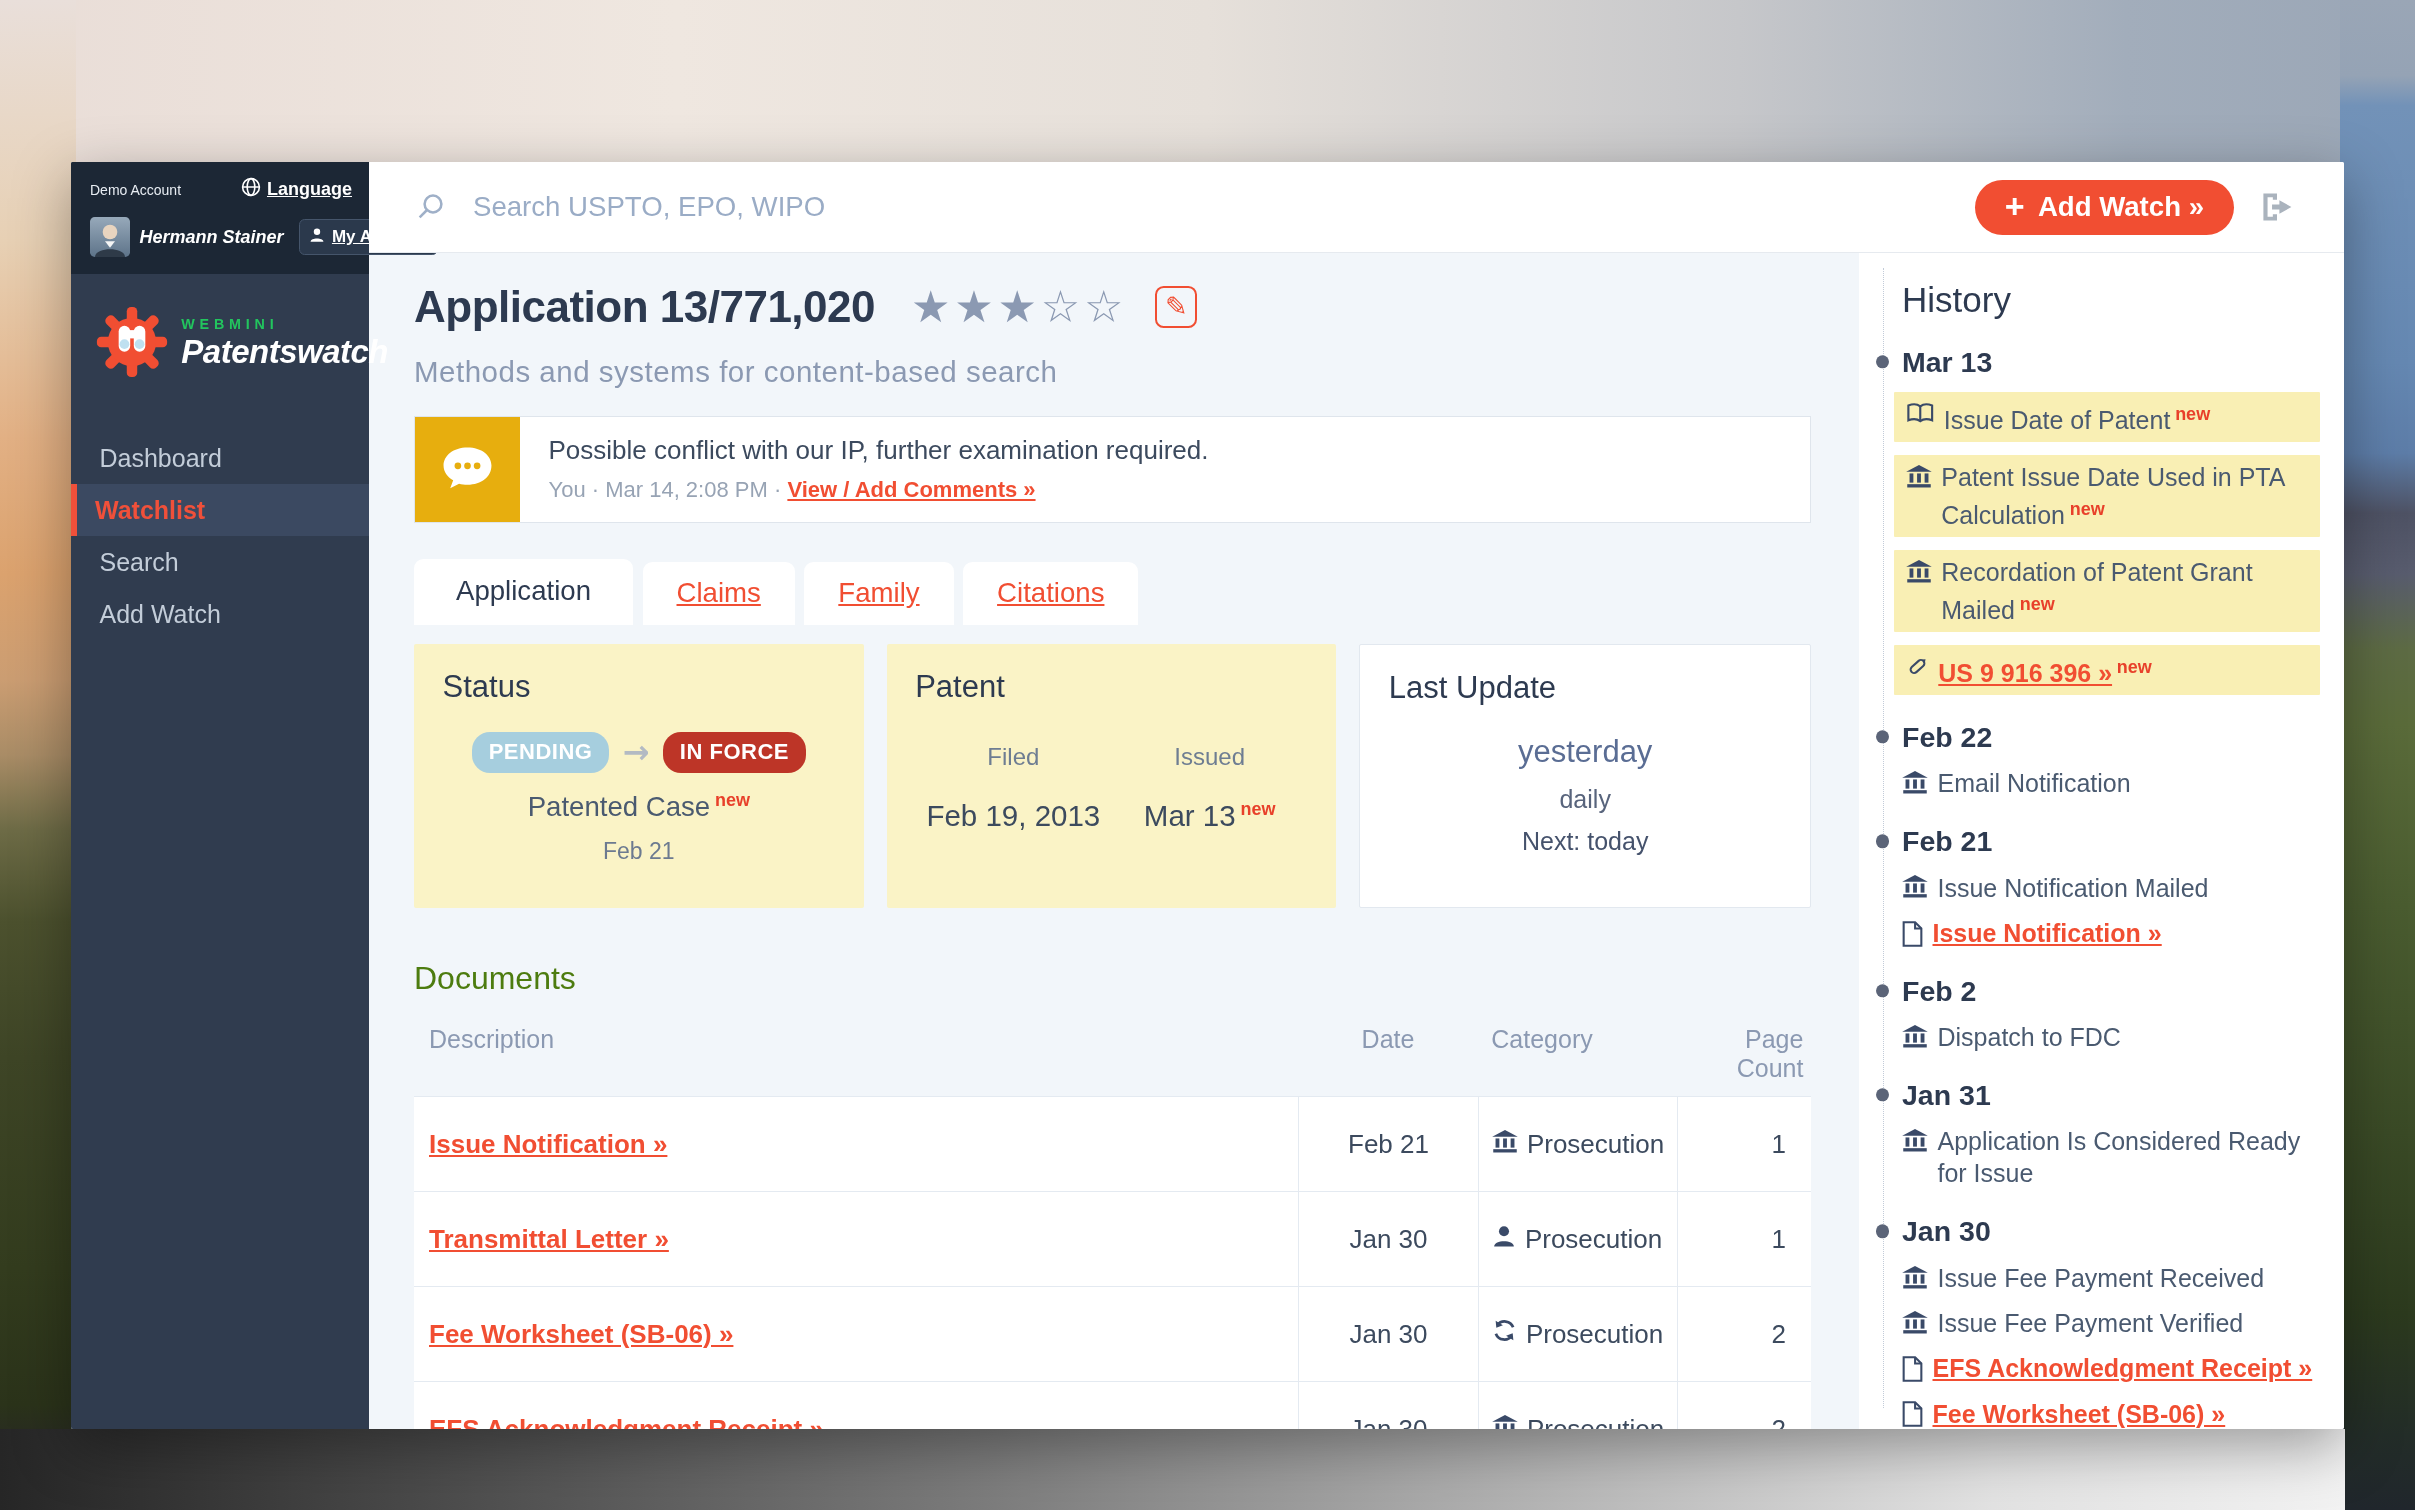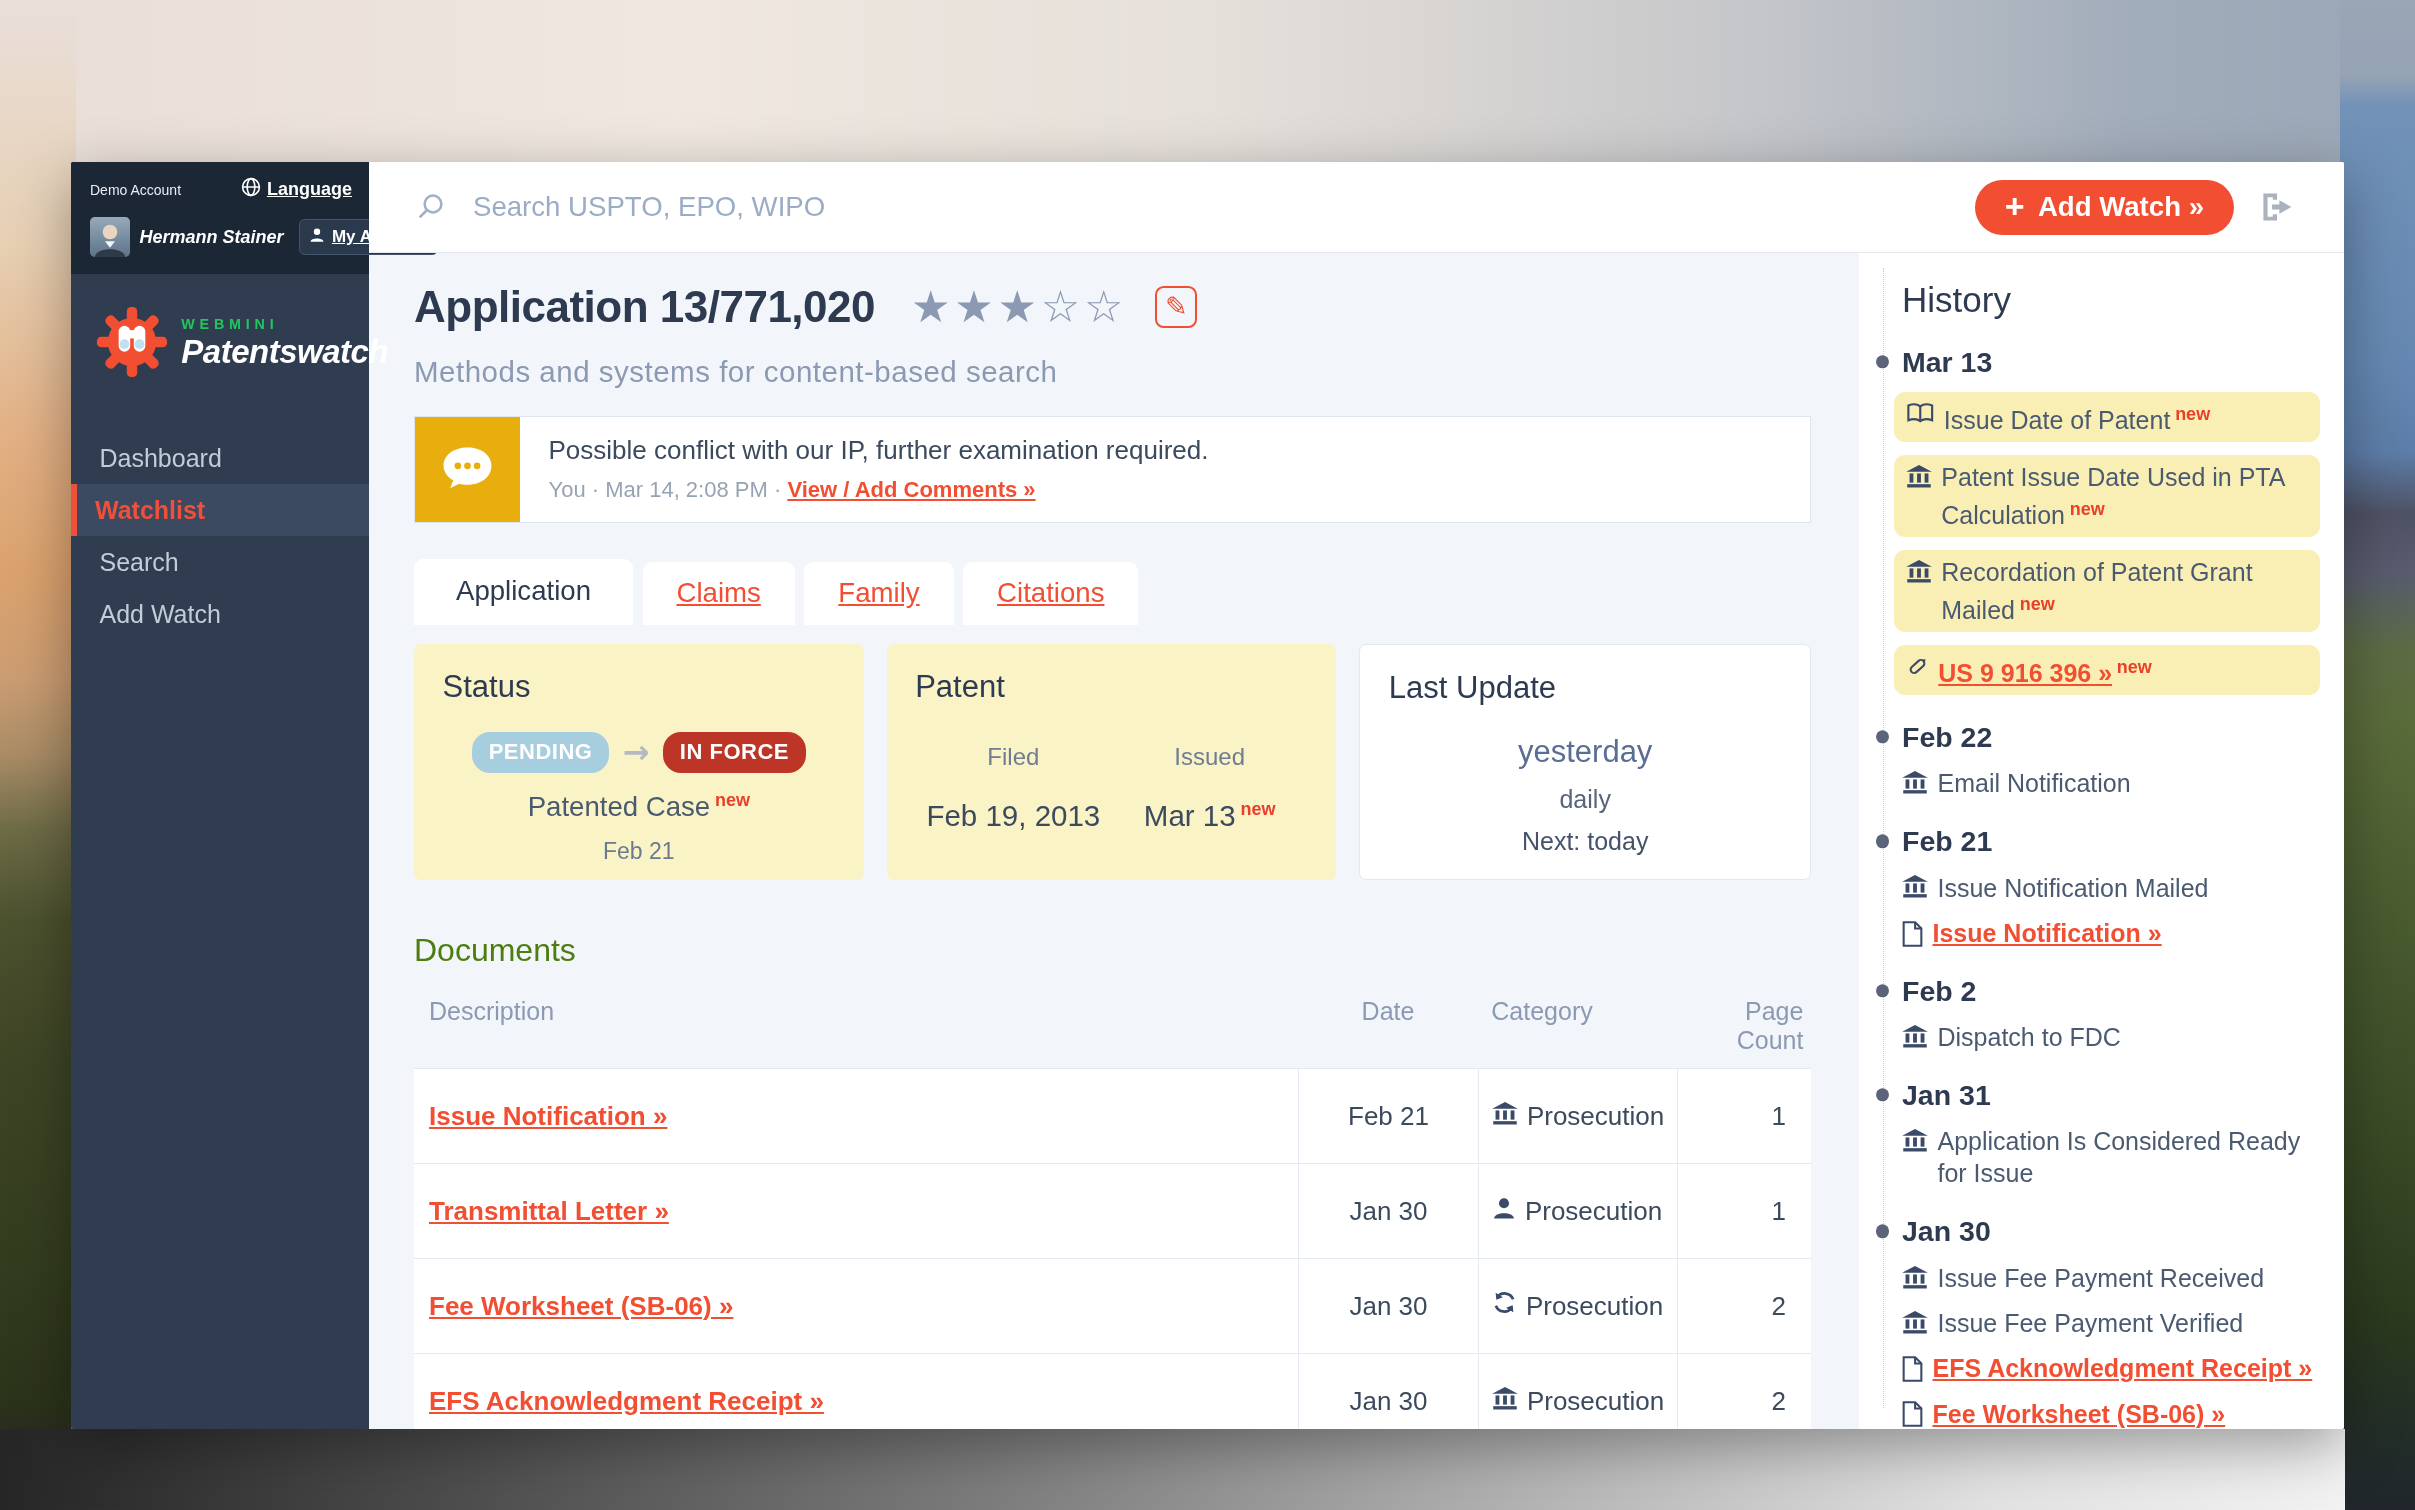--- a/index.html
+++ b/index.html
@@ -70,21 +70,21 @@
   .comment-meta a { color:#f14e32; font-weight:bold; text-decoration:underline; cursor:pointer; }
 
   
   .tabs { margin-top:36px; display:flex; gap:9.5px; align-items:flex-end; }
   .tab { background:#fff; border-radius:9.5px 9.5px 0 0; padding:14.3px 34px 16px; font-size:27.6px; cursor:pointer; }
   .tab.active { padding:16px 42px 18px; color:#2d3a50; }
   .tab .tab-link { color:#f14e32; text-decoration:underline; }
 
   
   .cards { margin-top:19px; display:flex; gap:23px; }
-  .card { flex:1; height:236px; border-radius:7px; padding:25px 28.5px; }
+  .card { flex:1; height:264px; border-radius:2px; padding:25px 28.5px; }
   .card.yellow { background:#faf3c6; }
   .card.white { background:#fff; border:1px solid #e2e8ef; }
   .card-title { font-size:31px; color:#2d3a50; }
   .status-badges { margin-top:27px; display:flex; justify-content:center; align-items:center; gap:13.3px; }
   .badge { color:#fff; font-weight:bold; font-size:22px; padding:7.6px 17px; border-radius:18px; letter-spacing:0.5px; }
   .badge.pending { background:#a6cede; }
   .badge.inforce { background:#bd3527; }
   .badge-arrow { color:#b3bac3; font-size:32px; font-weight:bold; font-family:"DejaVu Sans",sans-serif; line-height:1; }
   .status-state { margin-top:17px; text-align:center; font-size:27.6px; color:#4a5a70; }
   sup.new { color:#e8402a; font-size:18px; font-weight:bold; margin-left:4.8px; }
@@ -117,21 +117,21 @@
   .c-pages { justify-content:flex-end; padding-right:25px; }
 
   
   .history { width:485px; flex:none; background:#fff; position:relative; padding:27px 24px 0 43px; }
   .timeline { position:absolute; left:24px; top:15px; bottom:21px; border-left:1.9px dotted #c2cbd8; }
   .h-title { font-size:35px; color:#2d3a50; }
   .h-date { margin-top:25px; font-size:28.5px; font-weight:bold; color:#2d3a50; line-height:34px; position:relative; }
   .h-date::before { content:""; position:absolute; left:-26px; top:50%; transform:translateY(-50%); width:13.3px; height:13.3px; border-radius:50%; background:#5b6478; }
   .h-item { margin-top:13.3px; font-size:25px; color:#4a5a70; line-height:32px; display:flex; align-items:flex-start; gap:9.5px; }
   .h-item .h-ic { flex:none; margin-top:3.8px; display:inline-flex; }
-  .h-item.highlight { background:#f9efb4; margin-left:-7.6px; padding:5.7px 11.4px; border-radius:11px; }
+  .h-item.highlight { background:#f9efb4; margin-left:-7.6px; padding:5.7px 11.4px; border-radius:1px; }
   .h-link { color:#f14e32; font-weight:bold; text-decoration:underline; cursor:pointer; }
 </style>
 </head>
 <body>
 
 <div class="bg-top"></div>
 <div class="bg-left"></div>
 <div class="bg-right"></div>
 <div class="bg-bottom"></div>
 

